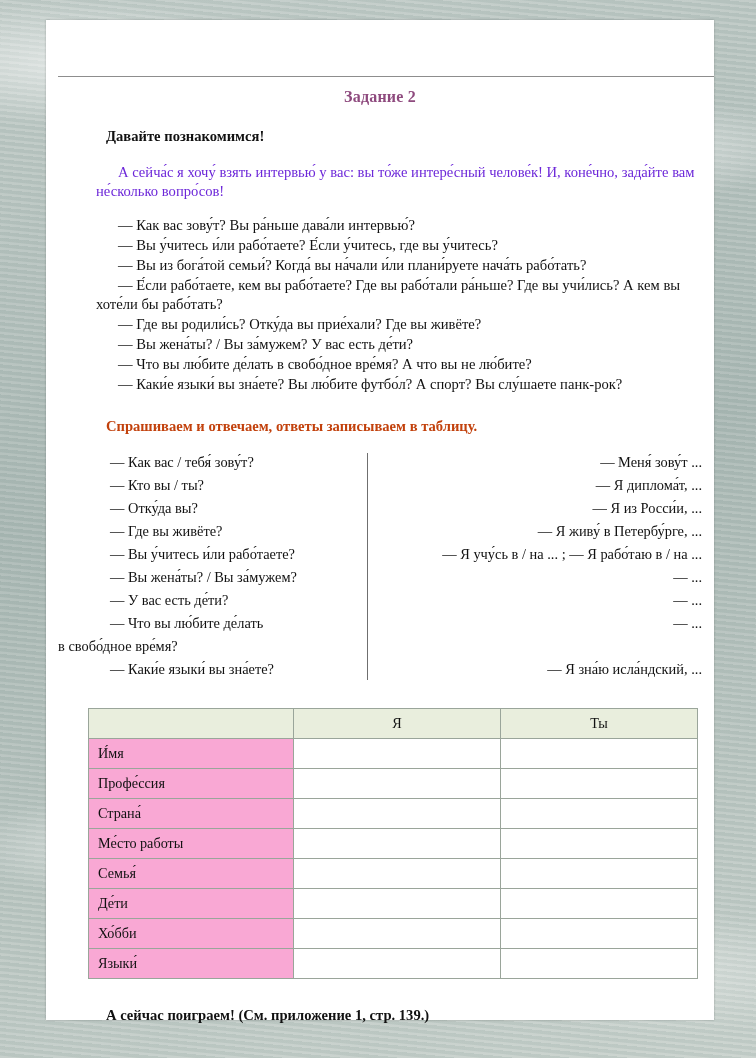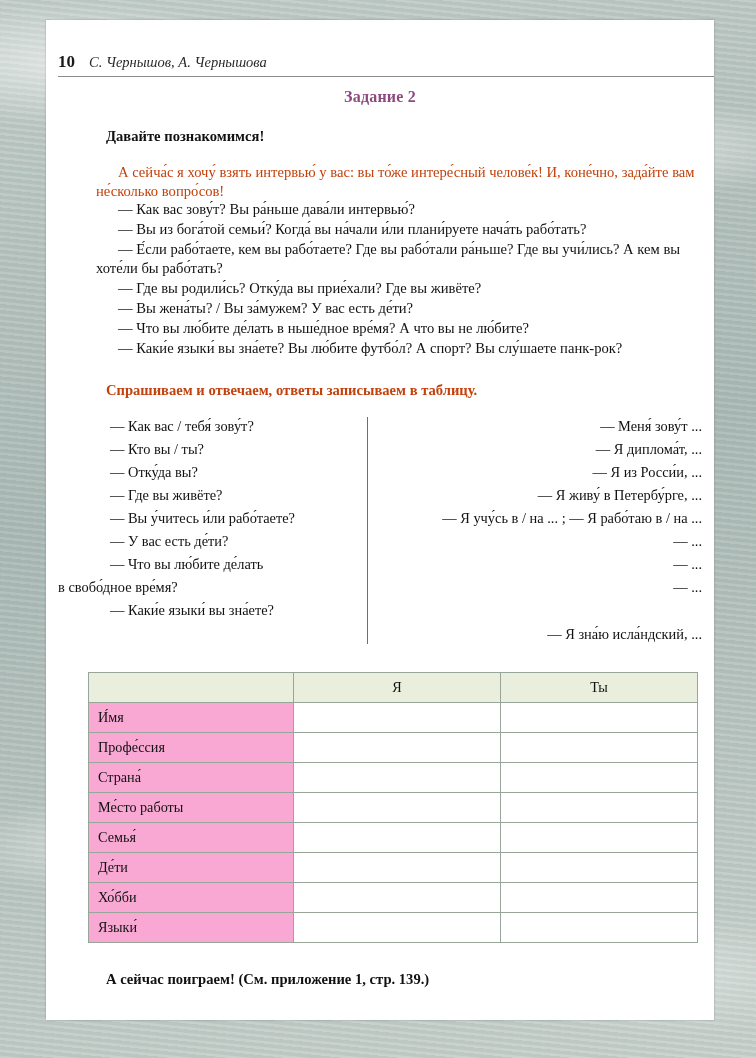--- a/index.html
+++ b/index.html
@@ -79,22 +79,22 @@
     letter-spacing: 0.2px;
   }
   .lead {
     font-size: 14.6px;
     font-weight: bold;
     color: #111;
     margin: 0 0 18px 48px;
   }
   .para {
     font-size: 14.6px;
-    color: #c2410c;
-    margin: 0 0 0 38px;
+    color: #6d28d9;
+    margin: 0 0 16px 38px;
     text-indent: 22px;
     line-height: 1.28;
   }
   ul.qlist {
     list-style: none;
     margin: 0;
     padding: 0;
     font-size: 14.6px;
     color: #111;
   }
@@ -181,54 +181,52 @@
     font-family: Liberation Serif, serif;
   }
 </style>
 </head>
 <body>
 
 <div id="page-bg"></div>
 
 <div id="sheet">
 
-  <div class="page-header">
-    <span class="page-number">10</span>
-    <span class="authors">С. Чернышов, А. Чернышова</span>
-  </div>
   <div class="header-rule"></div>
 
   <div class="content">
 
     <h1 class="task-title">Задание 2</h1>
 
     <p class="lead">Давайте познакомимся!</p>
 
     <p class="para">А сейча́с я хочу́ взять интервью́ у вас: вы то́же интере́сный челове́к! И, коне́чно, зада́йте вам не́сколько вопро́сов!</p>
 
     <ul class="qlist">
       <li>— Как вас зову́т? Вы ра́ньше дава́ли интервью́?</li>
+      <li>— Вы у́читесь и́ли рабо́таете? Е́сли у́читесь, где вы у́читесь?</li>
       <li>— Вы из бога́той семьи́? Когда́ вы на́чали и́ли плани́руете нача́ть рабо́тать?</li>
       <li>— Е́сли рабо́таете, кем вы рабо́таете? Где вы рабо́тали ра́ньше? Где вы учи́лись? А кем вы хоте́ли бы рабо́тать?</li>
       <li>— Где вы родили́сь? Отку́да вы прие́хали? Где вы живёте?</li>
       <li>— Вы жена́ты? / Вы за́мужем? У вас есть де́ти?</li>
-      <li>— Что вы лю́бите де́лать в ньше́дное вре́мя? А что вы не лю́бите?</li>
+      <li>— Что вы лю́бите де́лать в свобо́дное вре́мя? А что вы не лю́бите?</li>
       <li>— Каки́е языки́ вы зна́ете? Вы лю́бите футбо́л? А спорт? Вы слу́шаете панк-рок?</li>
     </ul>
 
     <p class="section-note">Спрашиваем и отвечаем, ответы записываем в таблицу.</p>
 
     <div class="twocol">
       <div class="col-left">
         <ul class="dlg">
           <li>— Как вас / тебя́ зову́т?</li>
           <li>— Кто вы / ты?</li>
           <li>— Отку́да вы?</li>
           <li>— Где вы живёте?</li>
           <li>— Вы у́читесь и́ли рабо́таете?</li>
+          <li>— Вы жена́ты? / Вы за́мужем?</li>
           <li>— У вас есть де́ти?</li>
           <li>— Что вы лю́бите де́лать</li>
           <li class="wrap">
             <span class="cont">в свобо́дное вре́мя?</span>
           </li>
           <li>— Каки́е языки́ вы зна́ете?</li>
         </ul>
       </div>
       <div class="col-divider"></div>
       <div class="col-right">

